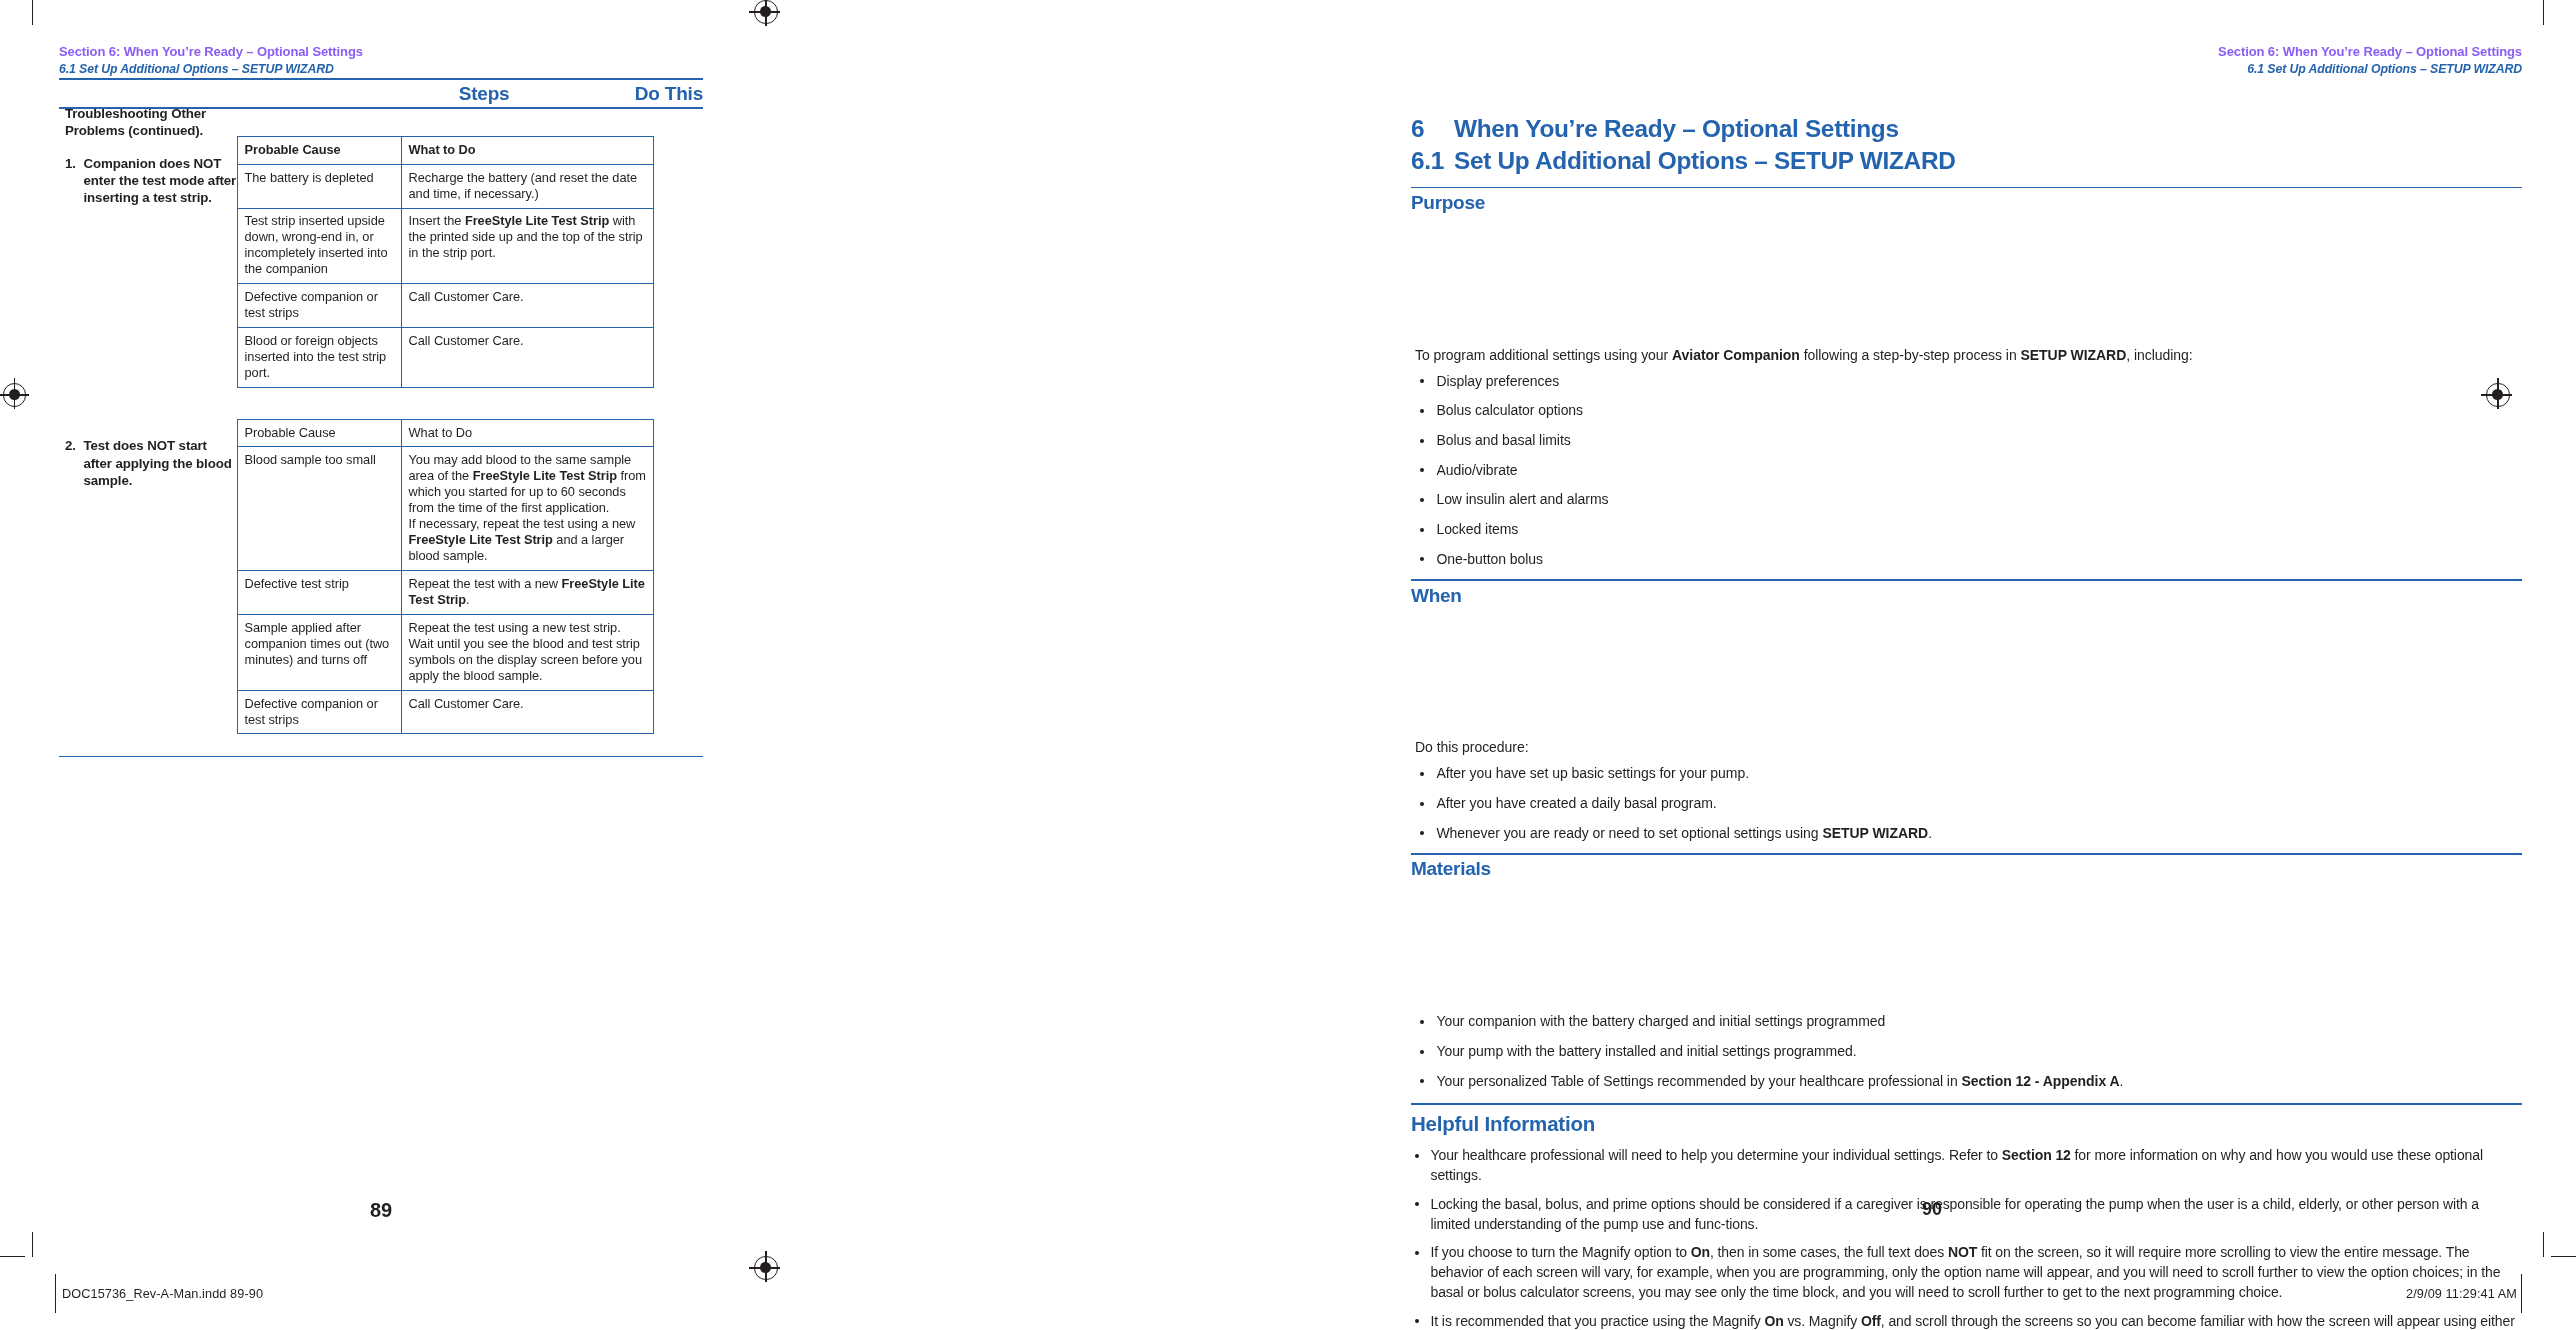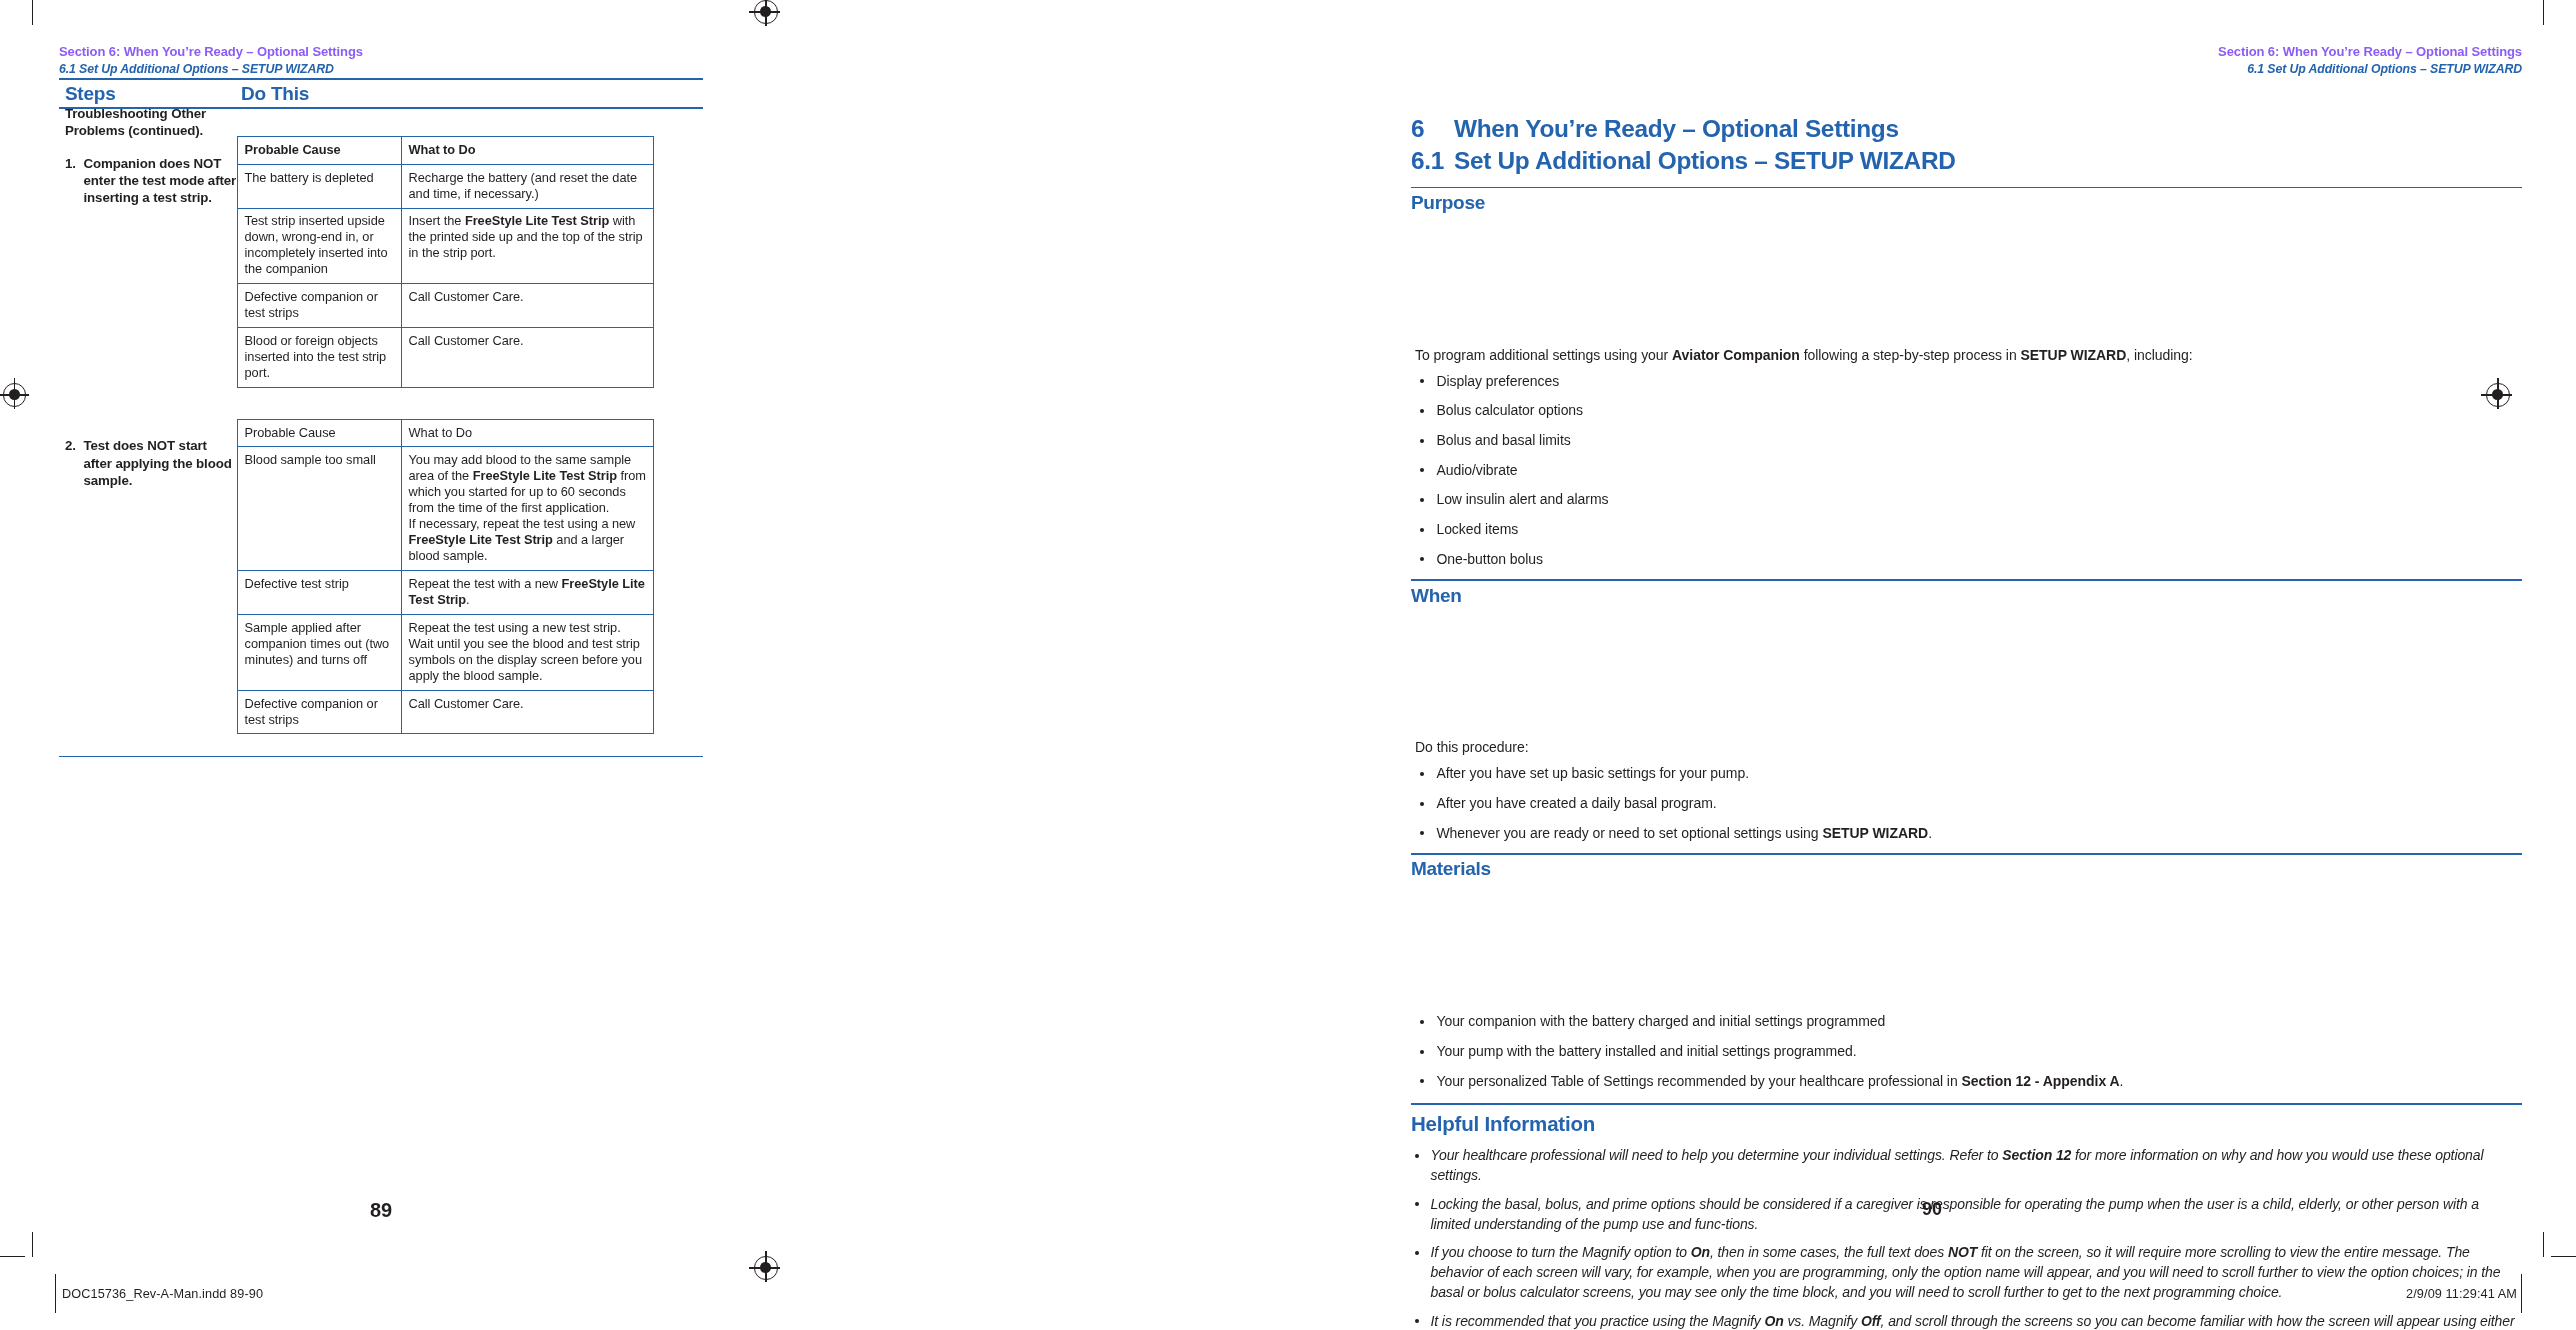--- a/index.html
+++ b/index.html
@@ -73,20 +73,21 @@
   .rule-blue-thin { background: #2463ad; height: 1px; width: 100%; }
 
   .steps-head {
     position: absolute;
     left: 59px; top: 78px;
     width: 644px;
   }
   .steps-head-row {
     display: flex;
     padding: 3.9px 0 2px 0;
+    justify-content: flex-end;
   }
   .steps-head-col {
     font-size: 19px;
     font-weight: bold;
     color: #2463ad;
     letter-spacing: -0.2px;
   }
   .col-steps { width: 176px; padding-left: 5.9px; }
   .col-dothis { padding-left: 0px; }
 
@@ -235,21 +236,20 @@
   }
   ul.bul-wide li {
     position: relative;
     padding-left: 19.5px;
     margin-bottom: 8.8px;
     font-size: 14px;
     line-height: 1.42;
     color: #231f20;
     letter-spacing: -0.1px;
     text-align: left;
-    font-style: italic;
   }
   ul.bul-wide li::before {
     content: "";
     position: absolute;
     left: 3.9px;
     top: 7.8px;
     width: 3.9px; height: 3.9px;
     border-radius: 50%;
     background: #231f20;
   }

